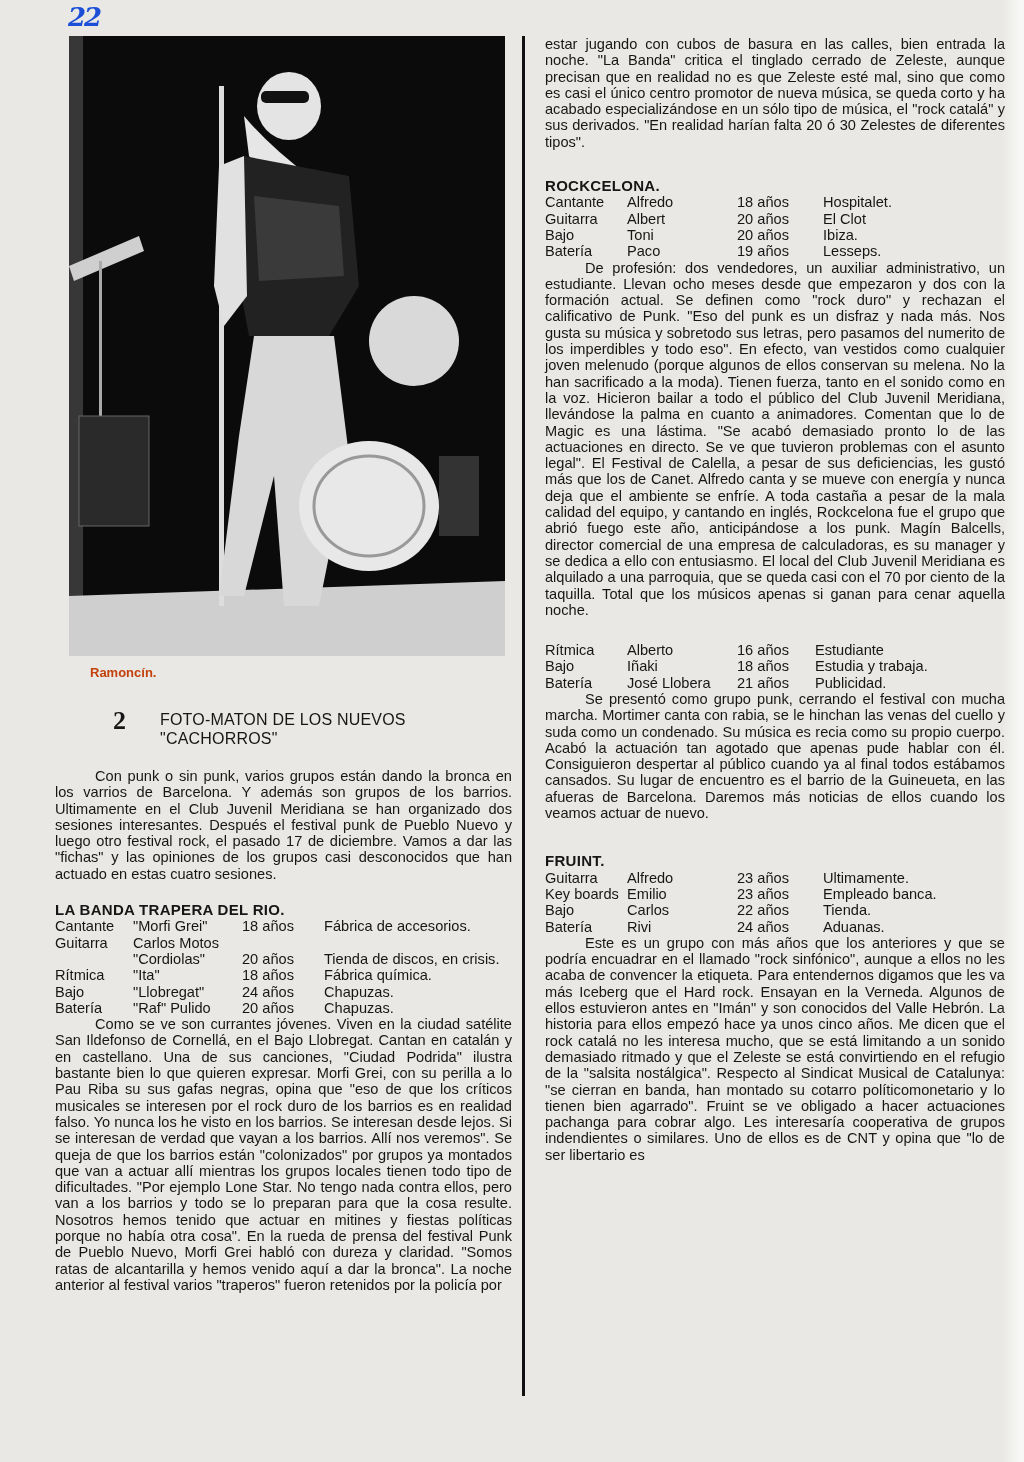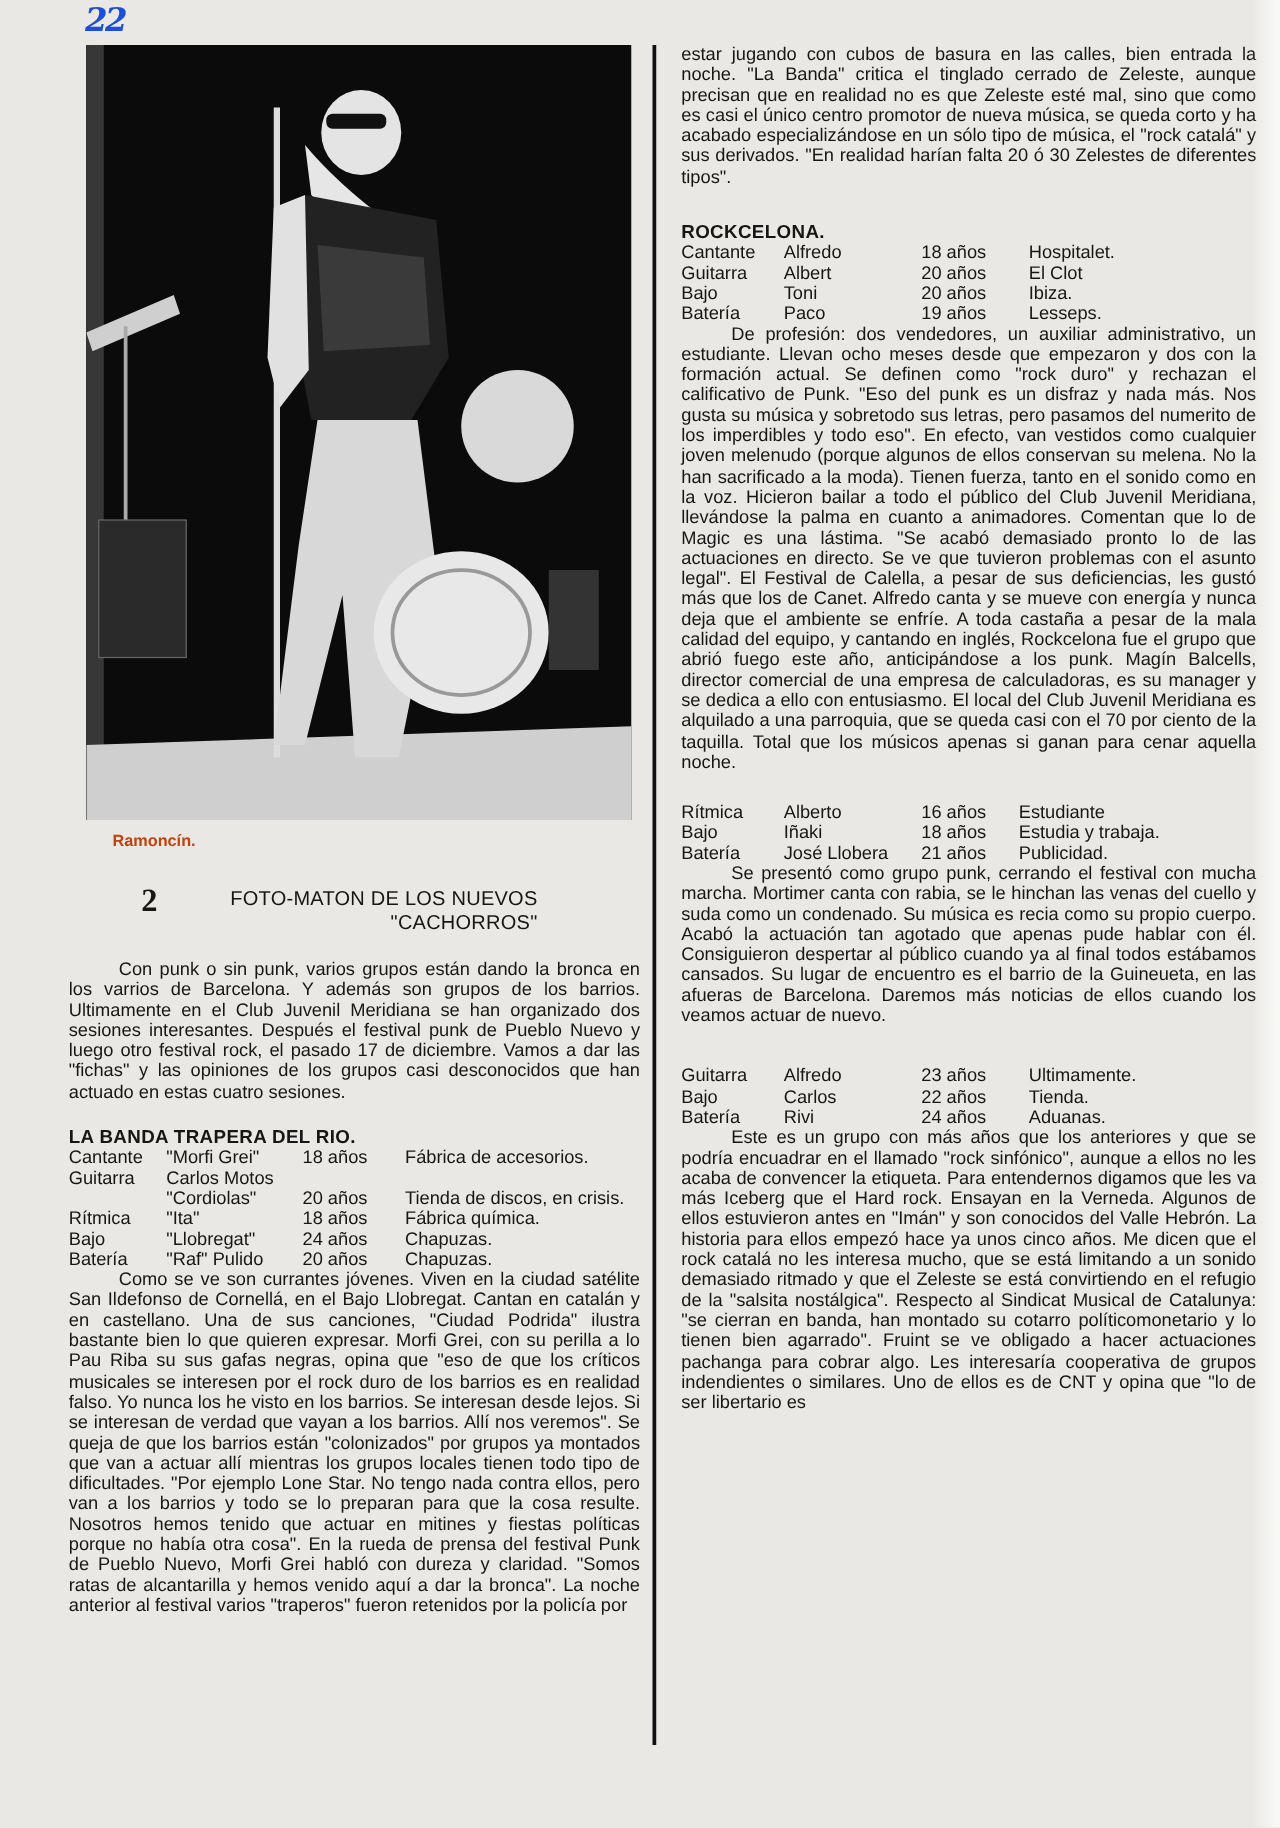--- a/index.html
+++ b/index.html
@@ -26,21 +26,21 @@
     position: absolute; left: 522px; top: 36px; width: 3px; height: 1360px; background: #111;
   }
   .col { position: absolute; font-size: 14.6px; line-height: 16.3px; text-align: justify; }
   .col-left { left: 55px; width: 457px; }
   .col-right { left: 545px; width: 460px; }
   .section-no {
     position: absolute; left: 113px; top: 706px; font-family: "Liberation Serif", serif;
     font-weight: bold; font-size: 26px;
   }
   .section-title {
-    position: absolute; left: 160px; top: 710px; width: 270px; text-align: right;
+    position: absolute; left: 160px; top: 710px; width: 270px; text-align: left;
     font-size: 16px; line-height: 19px; letter-spacing: 0.2px;
   }
   p { margin: 0; }
   .indent { text-indent: 40px; }
   .band-title { font-weight: bold; font-size: 15px; margin-bottom: 0; letter-spacing: 0.3px; }
   table.roster { border-collapse: collapse; font-size: 14.6px; line-height: 16.3px; }
   table.roster td { padding: 0; vertical-align: top; white-space: nowrap; }
   .fade-right {
     position: absolute; right: 0; top: 0; width: 22px; height: 1462px;
     background: linear-gradient(to right, rgba(233,232,228,0), #f7f7f5 80%);
@@ -213,35 +213,42 @@
           <td>Batería</td>
           <td>José Llobera</td>
           <td>21 años</td>
           <td>Publicidad.</td>
         </tr>
   </tbody>
     </table>
   <p class="indent">Se presentó como grupo punk, cerrando el festival con mucha marcha. Mortimer canta con rabia, se le hinchan las venas del cuello y suda como un condenado. Su música es recia como su propio cuerpo. Acabó la actuación tan agotado que apenas pude hablar con él. Consiguieron despertar al público cuando ya al final todos estábamos cansados. Su lugar de encuentro es el barrio de la Guineueta, en las afueras de Barcelona. Daremos más noticias de ellos cuando los veamos actuar de nuevo.</p>
 
   <div style="height:32px"></div>
+  <div class="band-title">FRUINT.</div>
   <table class="roster">
     <colgroup>
         <col style="width:82px">
         <col style="width:110px">
         <col style="width:86px">
         <col>
       </colgroup>
     <tbody>
         <tr>
           <td>Guitarra</td>
           <td>Alfredo</td>
           <td>23 años</td>
           <td>Ultimamente.</td>
         </tr>
     <tr>
+          <td>Key boards</td>
+          <td>Emilio</td>
+          <td>23 años</td>
+          <td>Empleado banca.</td>
+        </tr>
+    <tr>
           <td>Bajo</td>
           <td>Carlos</td>
           <td>22 años</td>
           <td>Tienda.</td>
         </tr>
     <tr>
           <td>Batería</td>
           <td>Rivi</td>
           <td>24 años</td>
           <td>Aduanas.</td>

